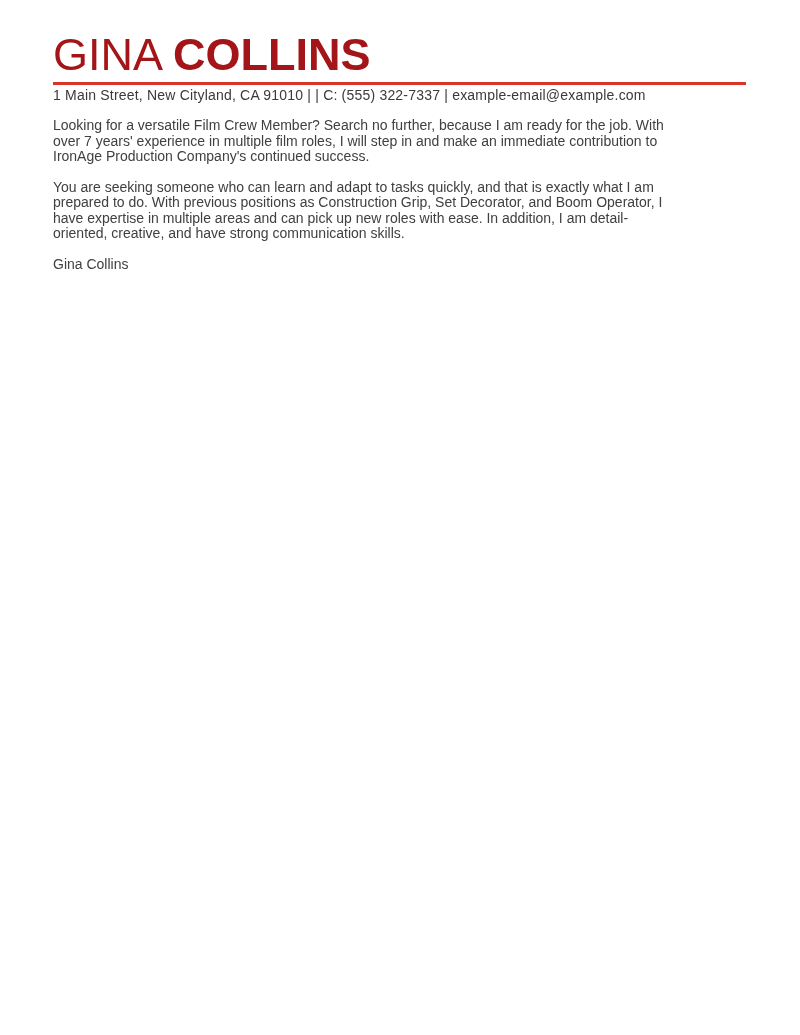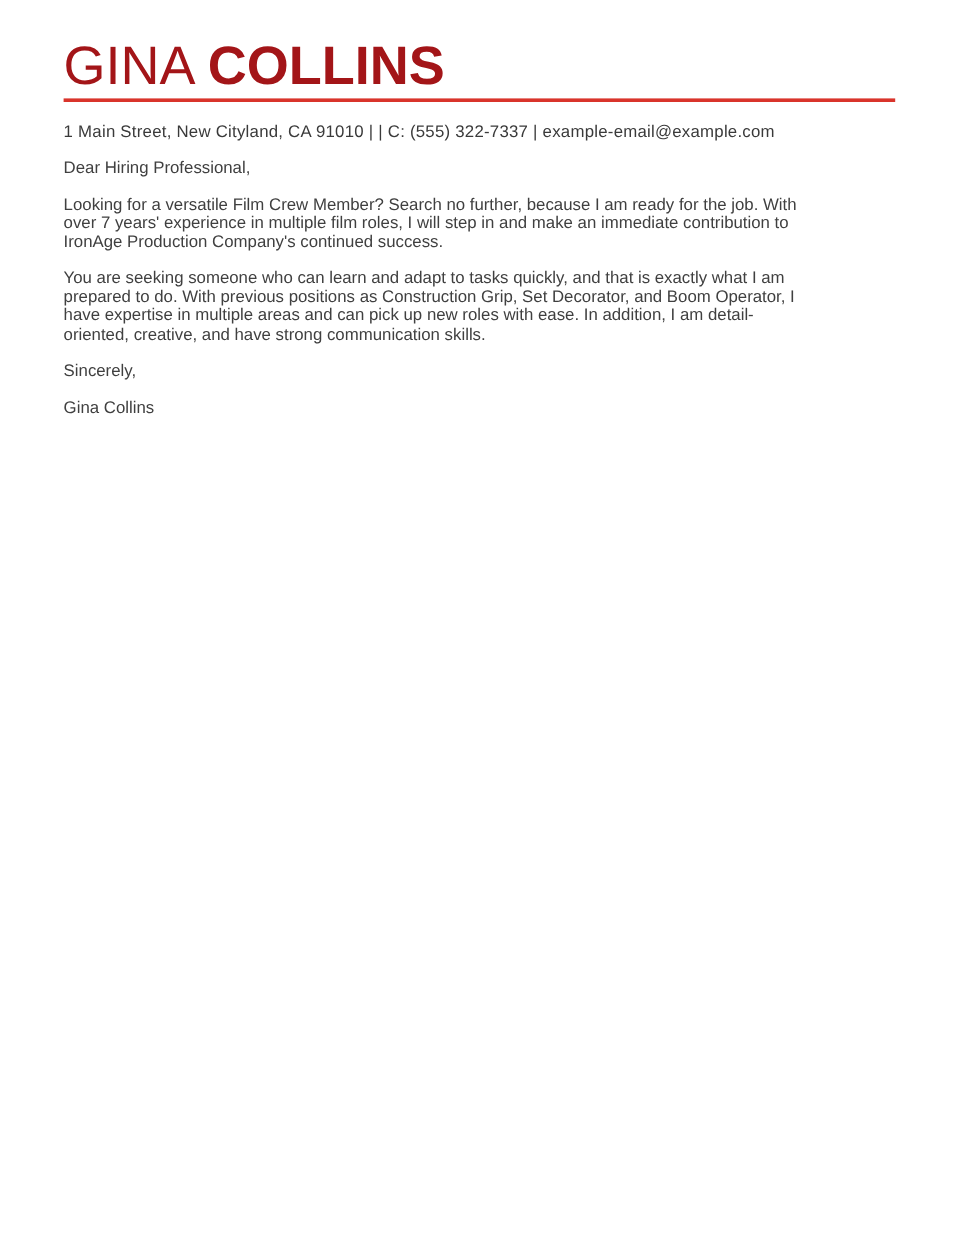--- a/index.html
+++ b/index.html
@@ -33,21 +33,21 @@
   }
   .name-first{font-weight:400;}
   .name-last{font-weight:700;}
   .header-rule{
     width:693px;
     height:3px;
     background:var(--rule);
     margin-top:5px;
   }
   .contact-line{
-    margin-top:17px;
+    margin-top:3px;
     font-size:14px;
     line-height:15px;
     letter-spacing:0.2px;
     color:var(--contact);
     white-space:nowrap;
   }
   .letter-body{
     padding-left:53px;
     padding-right:50px;
     width:760px;
@@ -70,25 +70,23 @@
   <div class="letterhead">
     <div class="name-heading">
       <span class="name-first">GINA</span>
       <span class="name-last">COLLINS</span>
     </div>
     <div class="header-rule"></div>
     <div class="contact-line">1 Main Street, New Cityland, CA 91010 | | C: (555) 322-7337 | example-email@example.com</div>
   </div>
 
   <div class="letter-body">
-    <p class="salutation">Dear Hiring Professional,</p>
     <p>Looking for a versatile Film Crew Member? Search no further, because I am ready for the job. With
 over 7 years' experience in multiple film roles, I will step in and make an immediate contribution to
 IronAge Production Company's continued success.</p>
     <p>You are seeking someone who can learn and adapt to tasks quickly, and that is exactly what I am
 prepared to do. With previous positions as Construction Grip, Set Decorator, and Boom Operator, I
 have expertise in multiple areas and can pick up new roles with ease. In addition, I am detail-
 oriented, creative, and have strong communication skills.</p>
-    <p class="closing">Sincerely,</p>
     <p class="signature">Gina Collins</p>
   </div>
 
 </div>
 
 </body></html>

